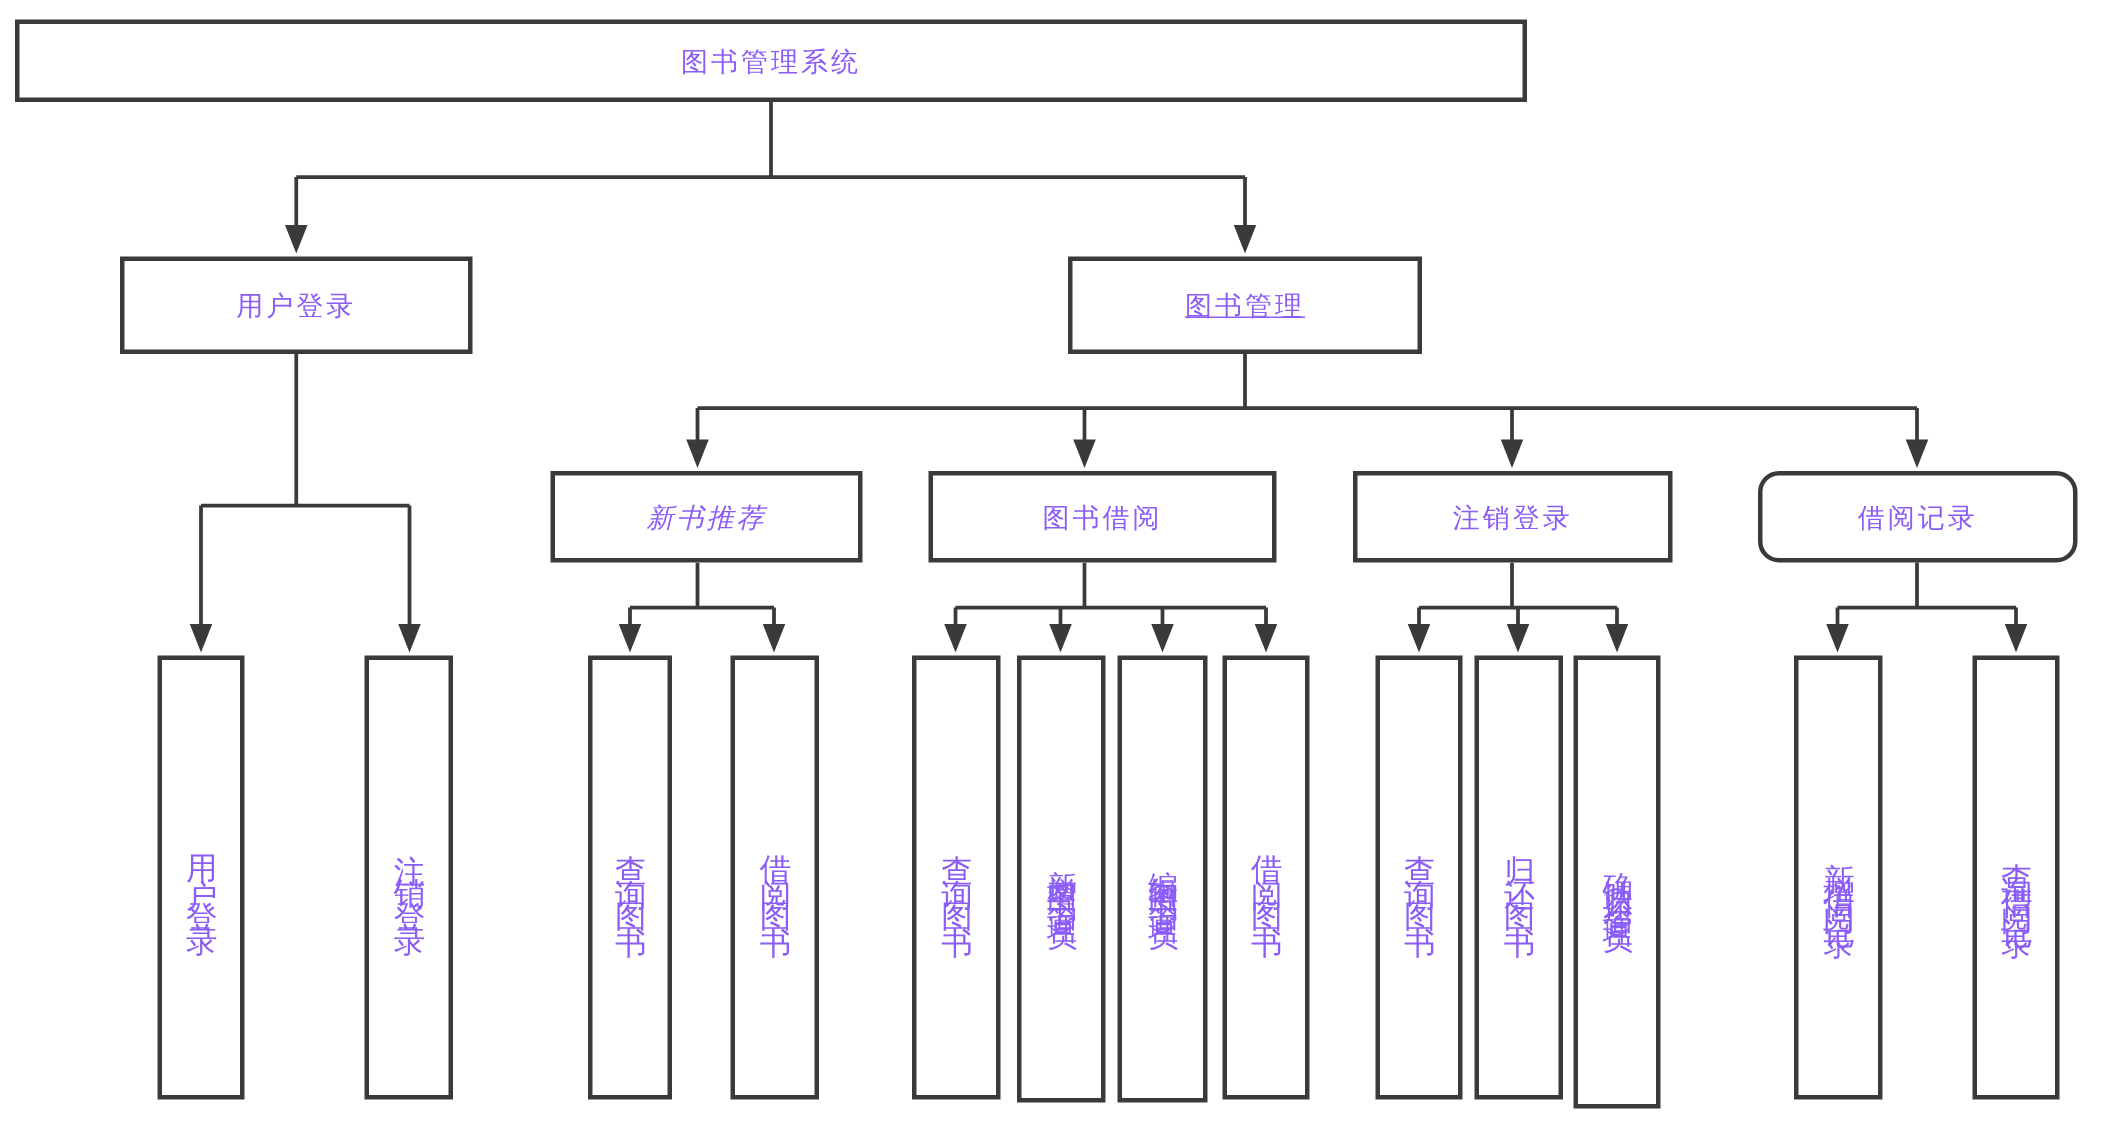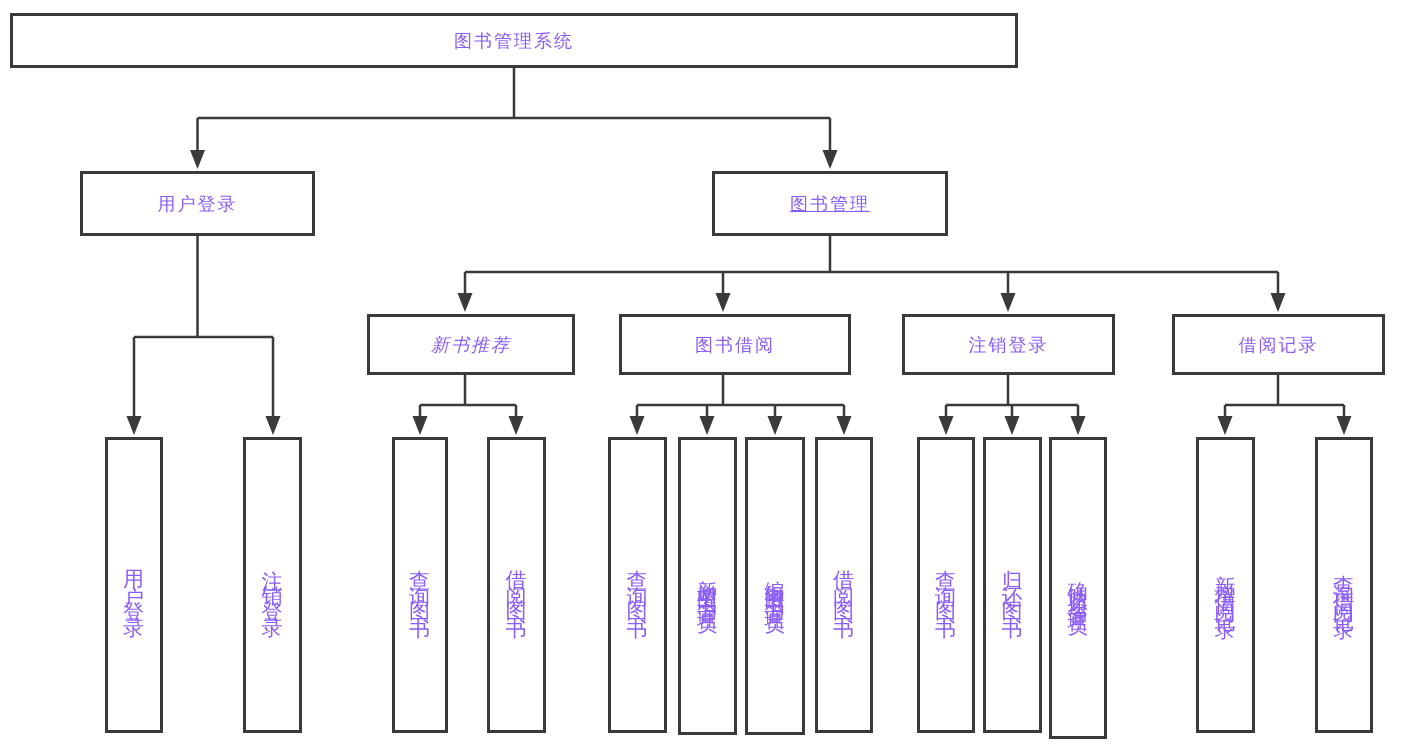--- a/index.html
+++ b/index.html
@@ -70,21 +70,21 @@
   </svg>
 
   <div class="box h" style="left:10px;top:13px;width:1008px;height:55px;">图书管理系统</div>
 
   <div class="box h" style="left:80px;top:171px;width:235px;height:65px;">用户登录</div>
   <div class="box h" style="left:712px;top:171px;width:236px;height:65px;text-decoration:underline;">图书管理</div>
 
   <div class="box h" style="left:367px;top:314px;width:208px;height:61px;font-style:italic;">新书推荐</div>
   <div class="box h" style="left:619px;top:314px;width:232px;height:61px;">图书借阅</div>
   <div class="box h" style="left:902px;top:314px;width:213px;height:61px;">注销登录</div>
-  <div class="box h" style="left:1172px;top:314px;width:213px;height:61px;">借阅记录</div>
+  <div class="box h" style="left:1172px;top:314px;width:213px;height:61px;border-radius:14px;">借阅记录</div>
 
   <div class="box v s" style="left:105px;top:437px;width:58px;height:296px;">用户登录</div>
   <div class="box v s" style="left:243px;top:437px;width:59px;height:296px;">注销登录</div>
 
   <div class="box v s" style="left:392px;top:437px;width:56px;height:296px;">查询图书</div>
   <div class="box v s" style="left:487px;top:437px;width:59px;height:296px;">借阅图书</div>
 
   <div class="box v s" style="left:608px;top:437px;width:59px;height:296px;">查询图书</div>
   <div class="box v l" style="left:678px;top:437px;width:59px;height:298px;">新增图书（管理员）</div>
   <div class="box v l" style="left:745px;top:437px;width:60px;height:298px;">编辑图书（管理员）</div>

